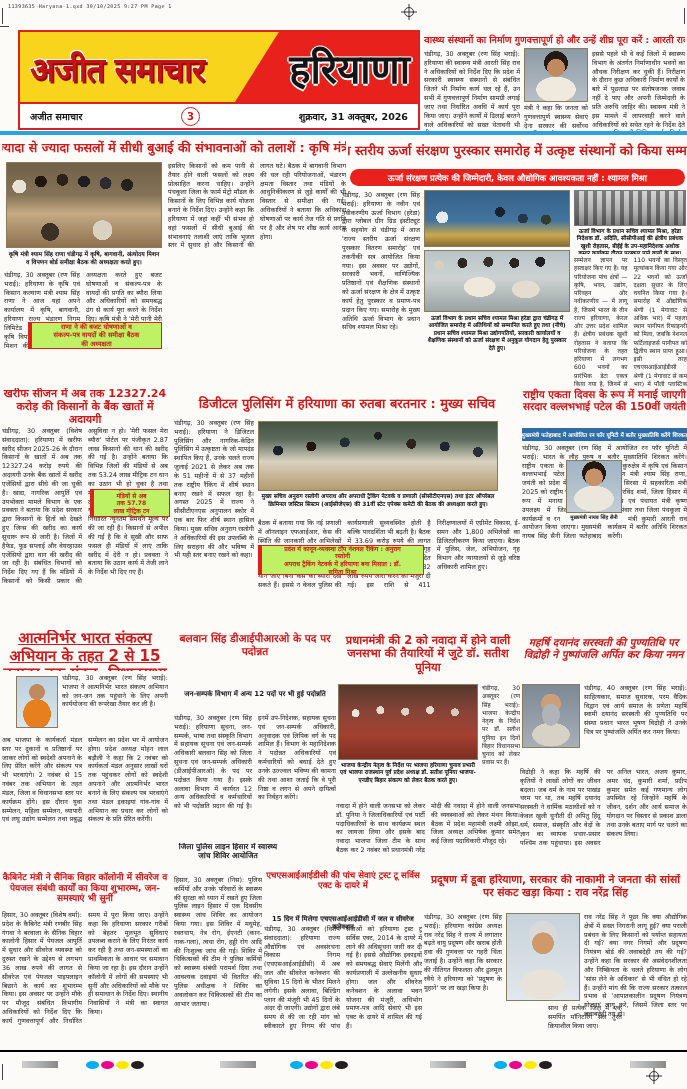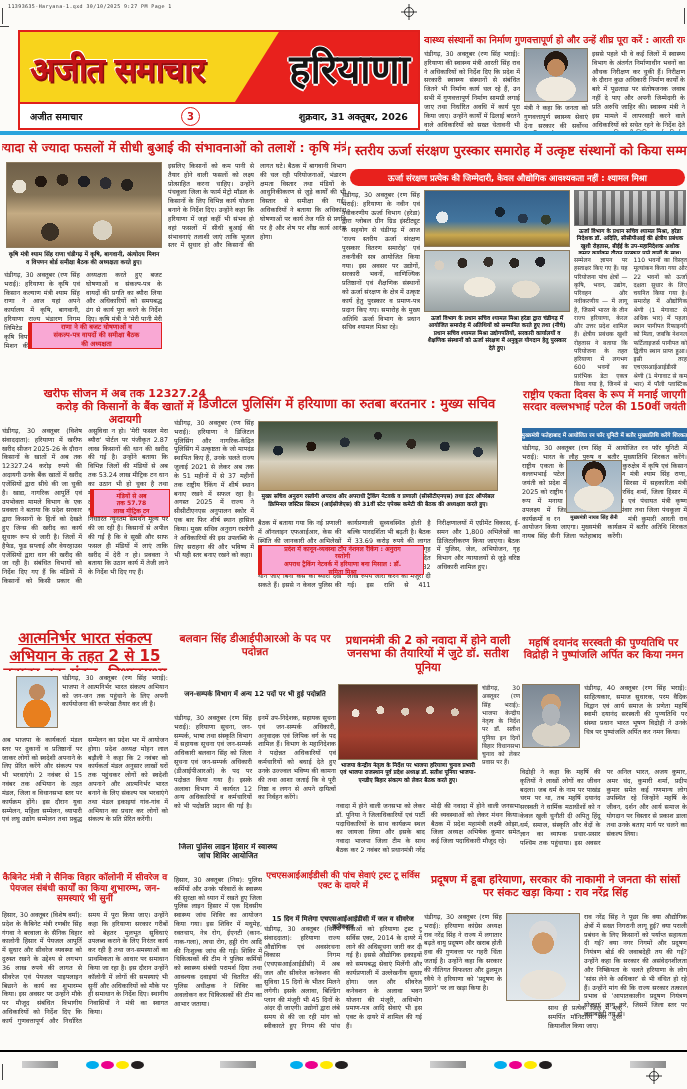--- a/index.html
+++ b/index.html
@@ -8,21 +8,21 @@
   .abs{position:absolute;box-sizing:border-box;}
   
   .hl{color:#cf1a1c;font-weight:bold;text-align:center;line-height:1.18;overflow:hidden;}
   .hl.black{color:#1c1c1c;text-align:center;}
   .fit{display:flex;align-items:center;justify-content:center;white-space:nowrap;}
   
   .bd{font-size:6.4px;line-height:1.38;text-align:justify;overflow:hidden;column-gap:6px;color:#242424;}
   .c2{column-count:2;} .c3{column-count:3;}
   .cap{font-size:6px;font-weight:bold;line-height:1.3;text-align:center;overflow:hidden;color:#101010;}
   
-  .callout{background:#f9a8d4;border:1px solid #e0201c;border-left:4px solid #e0201c;
+  .callout{background:#bef264;border:1px solid #e0201c;border-left:4px solid #e0201c;
            color:#cf1a1c;font-weight:bold;text-align:center;display:flex;align-items:center;
            justify-content:center;line-height:1.25;overflow:hidden;padding:1px 19px;}
   .pill{background:#e8211d;border-radius:9px;color:#fff;font-weight:bold;display:flex;
         align-items:center;justify-content:center;overflow:hidden;white-space:nowrap;}
   .bluestrip{background:#2f6da6;color:#fff;font-weight:bold;display:flex;align-items:center;
         justify-content:center;overflow:hidden;white-space:nowrap;}
   
   .masthead{border:2px solid #e0201c;background:#fff;}
   .mast-top{position:absolute;left:0;top:0;right:0;height:70px;background:#f8d41c;overflow:hidden;}
   .mast-red{position:absolute;right:0;top:0;bottom:0;width:46%;background:#e8211d;
@@ -162,21 +162,21 @@
   <div class="abs hl fit" style="left:348px;top:138px;width:339px;height:25px;font-size:13px;">राज्य स्तरीय ऊर्जा संरक्षण पुरस्कार समारोह में उत्कृष्ट संस्थानों को किया सम्मानित</div>
   <div class="abs pill" style="left:350px;top:169px;width:335px;height:17px;font-size:8.4px;">ऊर्जा संरक्षण प्रत्येक की जिम्मेदारी, केवल औद्योगिक आवश्यकता नहीं : श्यामल मिश्रा</div>
   <div class="abs bd" style="left:342px;top:191px;width:78px;height:199px;">चंडीगढ़, 30 अक्तूबर (रण सिंह भराई): हरियाणा के नवीन एवं नवीकरणीय ऊर्जा विभाग (हरेडा) द्वारा ग्लोबल ग्रीन ग्रिड इंस्टीट्यूट के सहयोग से चंडीगढ़ में आज 'राज्य स्तरीय ऊर्जा संरक्षण पुरस्कार वितरण समारोह' एवं तकनीकी सत्र आयोजित किया गया। इस अवसर पर उद्योगों, सरकारी भवनों, वाणिज्यिक प्रतिष्ठानों एवं शैक्षणिक संस्थानों को ऊर्जा संरक्षण के क्षेत्र में उत्कृष्ट कार्य हेतु पुरस्कार व प्रमाण-पत्र प्रदान किए गए। समारोह के मुख्य अतिथि ऊर्जा विभाग के प्रधान सचिव श्यामल मिश्रा रहे।</div>
   <div class="abs ph ph-stage" style="left:424px;top:190px;width:146px;height:57px;"></div>
   <div class="abs ph ph-awards" style="left:424px;top:250px;width:146px;height:62px;"></div>
   <div class="abs cap" style="left:424px;top:315px;width:146px;height:40px;font-size:5.7px;">ऊर्जा विभाग के प्रधान सचिव श्यामल मिश्रा हरेडा द्वारा चंडीगढ़ में आयोजित समारोह में अतिथियों को सम्मानित करते हुए तथा (नीचे) प्रधान सचिव श्यामल मिश्रा उद्योगपतियों, सरकारी कार्यालयों व शैक्षणिक संस्थानों को ऊर्जा संरक्षण में अनुकूल योगदान हेतु पुरस्कार देते हुए।</div>
   <div class="abs ph ph-bw" style="left:574px;top:190px;width:112px;height:36px;"></div>
   <div class="abs cap" style="left:574px;top:228px;width:112px;height:26px;font-size:5.7px;">ऊर्जा विभाग के प्रधान सचिव श्यामल मिश्रा, हरेडा निदेशक डॉ. अदिति, सीसीपीआई की क्षेत्रीय प्रबंधक खुशी रोहतास, बीईई के उप-महानिदेशक अशोक कुमार कार्यक्रम दौरान पुरस्कार पाने वालों के साथ।</div>
   <div class="abs bd c2" style="left:574px;top:256px;width:113px;height:134px;font-size:6px;">सम्मेलन ज्ञापन पर हस्ताक्षर किए गए हैं। यह परियोजना पांच क्षेत्रों — कृषि, भवन, उद्योग, परिवहन और नवीकरणीय — में लागू है, जिसमें भारत के तीन राज्य हरियाणा, केरल और उत्तर प्रदेश शामिल हैं। क्षेत्रीय प्रबंधक खुशी रोहतास ने बताया कि परियोजना के तहत हरियाणा में लगभग 600 भवनों का प्रारंभिक डेटा एकत्र किया गया है, जिनमें से 110 भवनों का विस्तृत मूल्यांकन किया गया और 22 भवनों को ऊर्जा दक्षता सुधार के लिए चयनित किया गया है। समारोह में औद्योगिक श्रेणी (1 मेगावाट से अधिक भार) में पहला स्थान पानीपत रिफाइनरी को मिला, जबकि नेशनल फर्टिलाइजर्स पानीपत को द्वितीय स्थान प्राप्त हुआ। इसी तरह एचएसआईआईडीसी श्रेणी (1 मेगावाट से कम भार) में पॉली प्लास्टिक इंडस्ट्रीज को द्वितीय स्थान प्राप्त हुआ।</div>
 
-  <div class="abs hl" style="left:0;top:388px;width:170px;height:35px;font-size:11px;margin-left:40px;">खरीफ सीजन में अब तक 12327.24 करोड़ की किसानों के बैंक खातों में अदायगी</div>
+  <div class="abs hl" style="left:0;top:388px;width:170px;height:35px;font-size:11px;">खरीफ सीजन में अब तक 12327.24 करोड़ की किसानों के बैंक खातों में अदायगी</div>
   <div class="abs bd c2" style="left:2px;top:427px;width:166px;height:200px;">चंडीगढ़, 30 अक्तूबर (विशेष संवाददाता): हरियाणा में खरीफ खरीद सीजन 2025-26 के दौरान किसानों के खातों में अब तक 12327.24 करोड़ रुपये की अदायगी उनके बैंक खातों में खरीद एजेंसियों द्वारा सीधे की जा चुकी है। खाद्य, नागरिक आपूर्ति एवं उपभोक्ता मामले विभाग के एक प्रवक्ता ने बताया कि प्रदेश सरकार द्वारा किसानों के हितों को देखते हुए जिन्स की खरीद का कार्य सुचारू रूप से जारी है। जिलों में हैफेड, फूड सप्लाई और वेयरहाउस एजेंसियों द्वारा धान की खरीद की जा रही है। संबंधित विभागों को निर्देश दिए गए हैं कि मंडियों में किसानों को किसी प्रकार की असुविधा न हो। 'मेरी फसल मेरा ब्यौरा' पोर्टल पर पंजीकृत 2.87 लाख किसानों की धान की खरीद की गई है। उन्होंने बताया कि विभिन्न जिलों की मंडियों से अब तक 53.24 लाख मीट्रिक टन धान का उठान भी हो चुका है तथा मंडियों से 57.78 लाख मीट्रिक टन धान की खरीद की जा चुकी है। धान की खरीद भारत सरकार द्वारा निर्धारित न्यूनतम समर्थन मूल्य पर की जा रही है। किसानों से अपील की गई है कि वे सूखी और साफ फसल ही मंडियों में लाएं ताकि खरीद में देरी न हो। प्रवक्ता ने बताया कि उठान कार्य में तेजी लाने के निर्देश भी दिए गए हैं।</div>
   <div class="abs callout" style="left:90px;top:489px;width:80px;height:28px;font-size:6.1px;">हरियाणा की मंडियों से अब तक 57.78 लाख मीट्रिक टन धान की खरीद</div>
 
   <div class="abs hl fit" style="left:174px;top:392px;width:346px;height:23px;font-size:13px;">डिजीटल पुलिसिंग में हरियाणा का रुतबा बरतनार : मुख्य सचिव</div>
   <div class="abs bd" style="left:174px;top:419px;width:80px;height:212px;">चंडीगढ़, 30 अक्तूबर (रण सिंह भराई): हरियाणा ने डिजिटल पुलिसिंग और नागरिक-केंद्रित पुलिसिंग में उत्कृष्टता के जो मापदंड स्थापित किए हैं, उनके चलते राज्य जुलाई 2021 से लेकर अब तक के 51 महीनों में से 37 महीनों तक राष्ट्रीय रैंकिंग में शीर्ष स्थान बनाए रखने में सफल रहा है। अगस्त 2025 में राज्य ने सीसीटीएनएस अनुपालन स्कोर में एक बार फिर शीर्ष स्थान हासिल किया। मुख्य सचिव अनुराग रस्तोगी ने अधिकारियों की इस उपलब्धि के लिए सराहना की और भविष्य में भी यही स्तर बनाए रखने को कहा।</div>
   <div class="abs ph ph-police" style="left:258px;top:421px;width:240px;height:70px;"></div>
   <div class="abs cap" style="left:258px;top:493px;width:240px;height:24px;font-size:5.8px;">मुख्य सचिव अनुराग रस्तोगी अपराध और अपराधी ट्रैकिंग नेटवर्क व प्रणाली (सीसीटीएनएस) तथा इंटर ऑपरेबल क्रिमिनल जस्टिस सिस्टम (आईसीजेएस) की 31वीं स्टेट एपेक्स कमेटी की बैठक की अध्यक्षता करते हुए।</div>
   <div class="abs bd c3" style="left:258px;top:519px;width:262px;height:112px;">बैठक में बताया गया कि नई प्रणाली में ऑनलाइन एफआईआर, केस की स्थिति की जानकारी और अभिलेखों का ऑनलाइन पंजीकरण शामिल है। नागरिक अब घर बैठे कुछ ही मिनटों में शिकायत दर्ज करा सकते हैं और थाने जाए बिना केस का ब्यौरा देख सकते हैं। इससे न केवल पुलिस की कार्यप्रणाली सुव्यवस्थित होती है बल्कि पारदर्शिता भी बढ़ती है। बैठक में 33.69 करोड़ रुपये की लागत वाली परियोजना के अंतर्गत गृह मंत्रालय द्वारा अनुमोदित आईसीजेएस 2.0 के लिए 92.32 लाख रुपये जारी करने की मंजूरी दी गई। इस राशि से 411 निरीक्षणालयों में एग्रीमेंट विकास, ई-समन और 1,800 अभिलेखों का डिजिटलीकरण किया जाएगा। बैठक में पुलिस, जेल, अभियोजन, गृह विभाग और न्यायालयों से जुड़े वरिष्ठ अधिकारी शामिल हुए।</div>
   <div class="abs callout" style="left:258px;top:545px;width:166px;height:30px;font-size:6.2px;flex-direction:column;">
     <span>प्रदेश में कानून-व्यवस्था टॉप नेशनल रैंकिंग : अनुराग रस्तोगी</span>
@@ -200,21 +200,21 @@
 
   <div class="abs hl black" style="left:174px;top:843px;width:108px;height:29px;font-size:7.5px;">जिला पुलिस लाइन हिसार में स्वास्थ्य जांच शिविर आयोजित</div>
   <div class="abs bd" style="left:174px;top:876px;width:88px;height:170px;">हिसार, 30 अक्तूबर (निस): पुलिस कर्मियों और उनके परिवारों के स्वास्थ्य की सुरक्षा को ध्यान में रखते हुए जिला पुलिस लाइन हिसार में एक दिवसीय स्वास्थ्य जांच शिविर का आयोजन किया गया। इस शिविर में मधुमेह, रक्तचाप, नेत्र रोग, ईएनटी (कान-नाक-गला), त्वचा रोग, हड्डी रोग आदि की निःशुल्क जांच की गई। शिविर में चिकित्सकों की टीम ने पुलिस कर्मियों को स्वास्थ्य संबंधी परामर्श दिया तथा आवश्यक दवाइयां भी वितरित कीं। पुलिस अधीक्षक ने शिविर का अवलोकन कर चिकित्सकों की टीम का आभार जताया।</div>
 
   <div class="abs hl" style="left:336px;top:634px;width:184px;height:46px;font-size:11.4px;">प्रधानमंत्री की 2 को नवादा में होने वाली जनसभा की तैयारियों में जुटे डॉ. सतीश पूनिया</div>
   <div class="abs ph ph-rally" style="left:338px;top:684px;width:140px;height:76px;"></div>
   <div class="abs cap" style="left:338px;top:762px;width:140px;height:36px;font-size:5.7px;">भाजपा केन्द्रीय नेतृत्व के निर्देश पर भाजपा हरियाणा चुनाव प्रभारी एवं भाजपा राजस्थान पूर्व प्रदेश अध्यक्ष डॉ. सतीश पूनिया भाजपा-एनडीए बिहार संकल्प को लेकर बैठक करते हुए।</div>
   <div class="abs bd" style="left:482px;top:684px;width:38px;height:114px;font-size:6px;">चंडीगढ़, 30 अक्तूबर (रण सिंह भराई): भाजपा केन्द्रीय नेतृत्व के निर्देश पर डॉ. सतीश पूनिया इन दिनों बिहार विधानसभा चुनाव को लेकर प्रवास पर हैं।</div>
   <div class="abs bd c2" style="left:336px;top:802px;width:184px;height:64px;">नवादा में होने वाली जनसभा को लेकर डॉ. पूनिया ने जिलाधिकारियों एवं पार्टी पदाधिकारियों के साथ कार्यक्रम स्थल का जायजा लिया और इसके बाद नवादा भाजपा जिला टीम के साथ बैठक कर 2 नवंबर को प्रधानमंत्री नरेंद्र मोदी की नवादा में होने वाली जनसभा की व्यवस्थाओं को लेकर मंथन किया। बैठक में प्रदेश महामंत्री लक्ष्मी ओझा, जिला अध्यक्ष अभिषेक कुमार समेत कई जिला पदाधिकारी मौजूद रहे।</div>
 
-  <div class="abs hl" style="left:520px;top:636px;width:167px;height:45px;font-size:10.4px;">महर्षि दयानंद सरस्वती की पुण्यतिथि पर विद्रोही ने पुष्पांजलि अर्पित कर किया नमन</div>
+  <div class="abs hl" style="left:520px;top:636px;width:167px;height:45px;font-size:10.4px;font-style:italic;">महर्षि दयानंद सरस्वती की पुण्यतिथि पर विद्रोही ने पुष्पांजलि अर्पित कर किया नमन</div>
   <div class="abs ph ph-beard" style="left:522px;top:684px;width:58px;height:64px;"></div>
   <div class="abs bd" style="left:584px;top:684px;width:103px;height:80px;">चंडीगढ़, 40 अक्तूबर (रण सिंह भराई): साहित्यकार, समाज सुधारक, परम वैदिक विद्वान एवं आर्य समाज के प्रणेता महर्षि स्वामी दयानंद सरस्वती की पुण्यतिथि पर संस्था प्रधान भारत भूषण विद्रोही ने उनके चित्र पर पुष्पांजलि अर्पित कर नमन किया।</div>
   <div class="abs bd c2" style="left:520px;top:768px;width:167px;height:100px;">विद्रोही ने कहा कि महर्षि की कृतियों ने लाखों लोगों का जीवन बदला। जब धर्म के नाम पर पाखंड चरम पर था, तब महर्षि दयानंद सरस्वती ने धार्मिक मठाधीशों को न केवल खुली चुनौती दी अपितु हिंदू धर्म, समाज, संस्कृति और वेदों के ज्ञान का व्यापक प्रचार-प्रसार पश्चिम तक पहुंचाया। इस अवसर पर अनिल भारत, अजय कुमार, अमर चंद, कुमारी शर्मा, प्रदीप कुमार समेत कई गणमान्य लोग उपस्थित रहे जिन्होंने महर्षि के जीवन, दर्शन और आर्य समाज के योगदान पर विस्तार से प्रकाश डाला तथा उनके बताए मार्ग पर चलने का संकल्प लिया।</div>
 
   <div class="abs hl" style="left:2px;top:872px;width:166px;height:35px;font-size:9px;">कैबिनेट मंत्री ने सैनिक विहार कॉलोनी में सीवरेज व पेयजल संबंधी कार्यों का किया शुभारम्भ, जन-समस्याएं भी सुनीं</div>
   <div class="abs bd c2" style="left:2px;top:911px;width:166px;height:135px;">हिसार, 30 अक्तूबर (विशेष वर्मा): प्रदेश के कैबिनेट मंत्री रणबीर सिंह गंगवा ने बरवाला के सैनिक विहार कालोनी हिसार में पेयजल आपूर्ति में सुधार और सीवरेज व्यवस्था को दुरुस्त रखने के उद्देश्य से लगभग 36 लाख रुपये की लागत से सीवरेज एवं पेयजल पाइपलाइन बिछाने के कार्य का शुभारम्भ किया। इस अवसर पर उन्होंने मौके पर मौजूद संबंधित विभागीय अधिकारियों को निर्देश दिए कि कार्य गुणवत्तापूर्ण और निर्धारित समय में पूरा किया जाए। उन्होंने कहा कि हरियाणा सरकार गरीबों को बेहतर मूलभूत सुविधाएं उपलब्ध कराने के लिए निरंतर कार्य कर रही है तथा जन-समस्याओं का प्राथमिकता के आधार पर समाधान किया जा रहा है। इस दौरान उन्होंने कॉलोनी में लोगों की समस्याएं भी सुनीं और अधिकारियों को मौके पर ही समाधान के निर्देश दिए। स्थानीय निवासियों ने मंत्री का स्वागत किया।</div>
 
   <div class="abs hl" style="left:264px;top:870px;width:158px;height:31px;font-size:8.6px;">एचएसआईआईडीसी की पांच सेवाएं ट्रस्ट टू सर्विस एक्ट के दायरे में</div>
   <div class="abs hl black" style="left:264px;top:903px;width:158px;height:19px;font-size:6.8px;margin-top:12px;">15 दिन में मिलेगा एचएसआईआईडीसी में जल व सीवरेज कनेक्शन</div>
   <div class="abs bd c2" style="left:264px;top:925px;width:158px;height:120px;">चंडीगढ़, 30 अक्तूबर (विशेष संवाददाता): हरियाणा राज्य औद्योगिक एवं अवसंरचना विकास निगम (एचएसआईआईडीसी) में अब जल और सीवरेज कनेक्शन की सुविधा 15 दिनों के भीतर मिलने लगेगी। इसके अलावा, बिल्डिंग प्लान की मंजूरी भी 45 दिनों के अंदर दी जाएगी। उद्योगों द्वारा लंबे समय से की जा रही मांग को स्वीकारते हुए निगम की पांच सेवाओं को हरियाणा ट्रस्ट टू सर्विस एक्ट, 2014 के दायरे में लाने की अधिसूचना जारी कर दी गई है। इससे औद्योगिक इकाइयों को समयबद्ध सेवाएं मिलेंगी और कार्यप्रणाली में उल्लेखनीय सुधार होगा। जल और सीवरेज कनेक्शन के अलावा भवन योजना की मंजूरी, अधिभोग प्रमाण-पत्र आदि सेवाएं भी इस एक्ट के दायरे में शामिल की गई हैं।</div>

